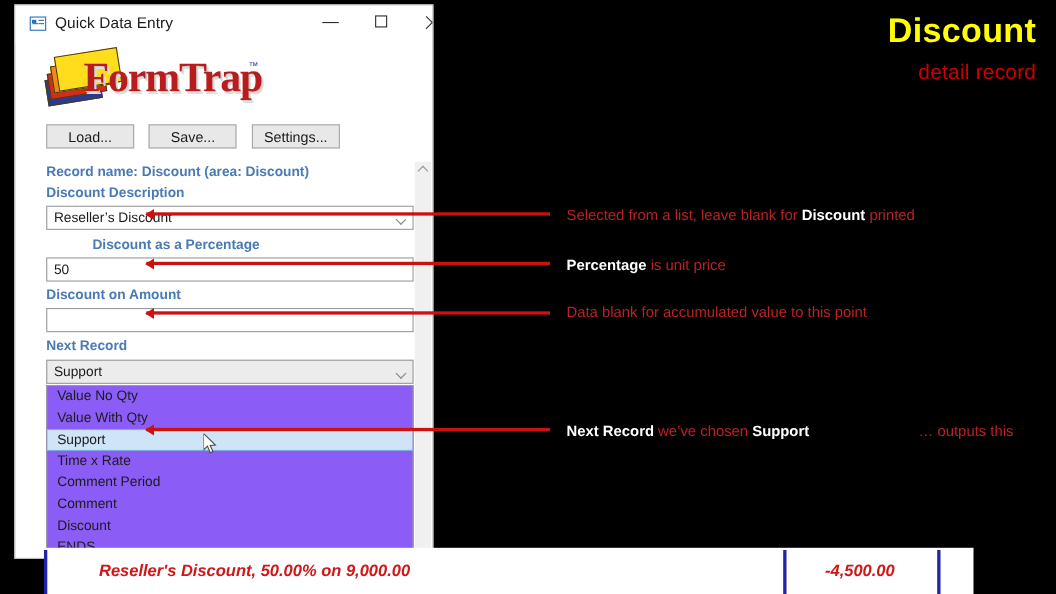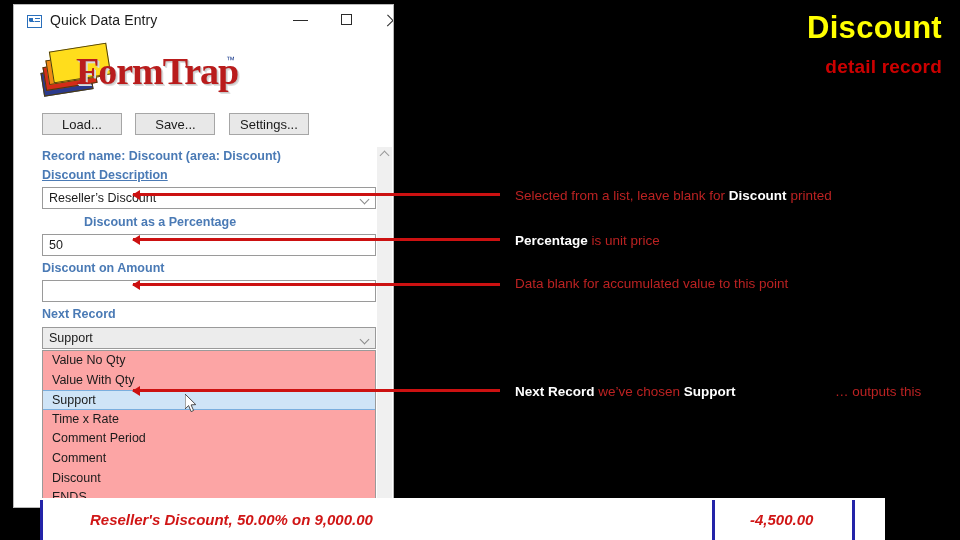--- a/index.html
+++ b/index.html
@@ -45,39 +45,39 @@
   
   .formbody{position:absolute;left:1px;top:142px;width:378px;height:360px;background:#fff;}
   .flabel{position:absolute;font-size:12.5px;font-weight:bold;color:#4a7ab5;white-space:nowrap;}
   .fld{position:absolute;left:27px;width:334px;height:22px;border:1px solid #9a9a9a;background:#fff;
        box-sizing:border-box;font-size:12.5px;color:#1b1b1b;padding:2px 6px;line-height:17px;}
   .combo:after{content:"";position:absolute;right:7px;top:8px;width:6px;height:6px;
        border-right:1.3px solid #8a8a8a;border-bottom:1.3px solid #8a8a8a;transform:rotate(45deg);}
   .combo{position:absolute;}
   .combo-open{background:#ececec;}
 
-  .listbox{position:absolute;left:27px;top:203px;width:334px;height:157px;background:#fca5a5;
+  .listbox{position:absolute;left:27px;top:203px;width:334px;height:157px;background:#8b5cf6;
            border:1px solid #9a9a9a;box-sizing:border-box;}
   .lrow{height:19.6px;line-height:19.6px;font-size:12.5px;color:#1b1b1b;padding-left:9px;cursor:default;}
   .lrow.sel{background:#cfe4f7;border-top:1px solid #7aaede;border-bottom:1px solid #7aaede;
             height:19.6px;line-height:18px;box-sizing:border-box;}
 
   
   .scroll{position:absolute;right:1px;top:142px;width:15px;height:360px;background:#f0f0f0;}
   .scroll .up{position:absolute;left:4px;top:5px;width:6px;height:6px;
        border-left:1.3px solid #9a9a9a;border-top:1.3px solid #9a9a9a;transform:rotate(45deg);}
 
   
   .cursor{position:absolute;left:171px;top:389px;width:13px;height:19px;}
   .cursor svg{display:block;}
 
   
   .title-main{position:absolute;right:18px;top:10px;font-size:31px;font-weight:bold;color:#ffff00;
               letter-spacing:.3px;text-align:right;}
-  .title-sub{position:absolute;right:18px;top:56px;font-size:19px;font-weight:bold;color:#cc0000;
+  .title-sub{position:absolute;right:18px;top:56px;font-size:19px;font-weight:normal;color:#cc0000;
              letter-spacing:.2px;}
   .note{position:absolute;font-size:13.5px;white-space:nowrap;text-align:center;}
   .note .r{color:#bb2222;}
   .note .w{color:#ffffff;font-weight:bold;}
 
   
   .arrow{position:absolute;height:3px;background:#cc1111;}
   .arrow:before{content:"";position:absolute;left:-1px;top:-3.5px;border-style:solid;
        border-width:5px 8px 5px 0;border-color:transparent #cc1111 transparent transparent;}
 
@@ -121,21 +121,21 @@
     </div>
 
     <div class="btnrow">
       <div class="btn">Load...</div>
       <div class="btn">Save...</div>
       <div class="btn">Settings...</div>
     </div>
 
     <div class="formbody">
       <div class="flabel" style="left:27px;top:2px;">Record name:  Discount (area:  Discount)</div>
-      <div class="flabel" style="left:27px;top:21px;text-decoration:underline;">Discount  Description</div>
+      <div class="flabel" style="left:27px;top:21px;">Discount  Description</div>
       <div class="fld combo" style="top:40px;">Reseller’s Discount</div>
 
       <div class="flabel" style="left:27px;top:68px;padding-left:42px;">Discount as a  Percentage</div>
       <div class="fld" style="top:87px;">50</div>
 
       <div class="flabel" style="left:27px;top:114px;">Discount on  Amount</div>
       <div class="fld" style="top:133px;"></div>
 
       <div class="flabel" style="left:27px;top:160px;">Next  Record</div>
       <div class="fld combo combo-open" style="top:180px;">Support</div>

